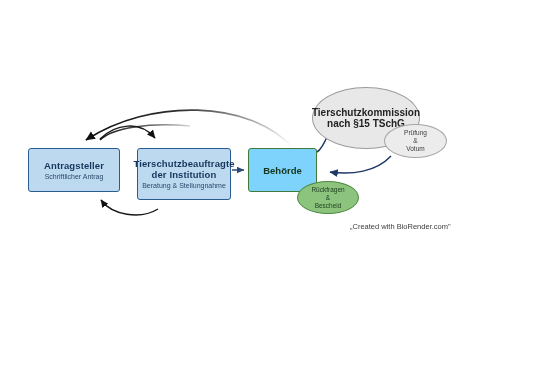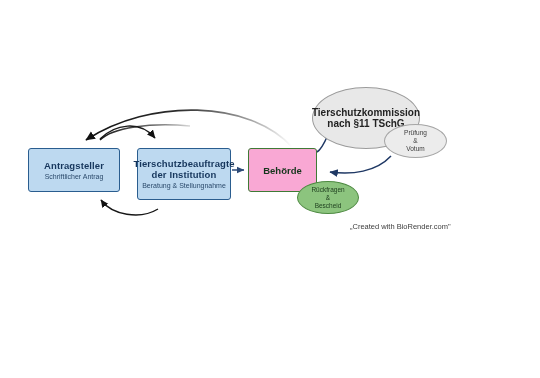--- a/index.html
+++ b/index.html
@@ -37,21 +37,21 @@
     align-items: center;
     justify-content: center;
     text-align: center;
     border-radius: 3px;
   }
   .box-blue {
     background: #bdd9f0;
     border: 1.4px solid #2a5d8f;
   }
   .box-green {
-    background: #f9a8d4;
+    background: #7dd3fc;
     border: 1.4px solid #3f7a36;
   }
   .box-title {
     font-weight: bold;
     color: #16365c;
     font-size: 9.5px;
     line-height: 11px;
     letter-spacing: 0.1px;
   }
   .box-title-green {
@@ -191,21 +191,21 @@
     <div class="box-title">der Institution</div>
     <div class="box-sub">Beratung &amp; Stellungnahme</div>
   </div>
 
   <div id="node-behoerde" class="node-box box-green">
     <div class="box-title-green">Behörde</div>
   </div>
 
   <div id="node-kommission" class="node-ellipse ellipse-gray">
     <div class="ellipse-title">Tierschutzkommission</div>
-    <div class="ellipse-title">nach §11 TSchG</div>
+    <div class="ellipse-title">nach §15 TSchG</div>
   </div>
 
   <div id="node-pruefung" class="node-ellipse ellipse-gray-small">
     <div class="ellipse-small-text">Prüfung</div>
     <div class="ellipse-small-text">&amp;</div>
     <div class="ellipse-small-text">Votum</div>
   </div>
 
   <div id="node-rueckfragen" class="node-ellipse ellipse-green">
     <div class="ellipse-green-text">Rückfragen</div>

